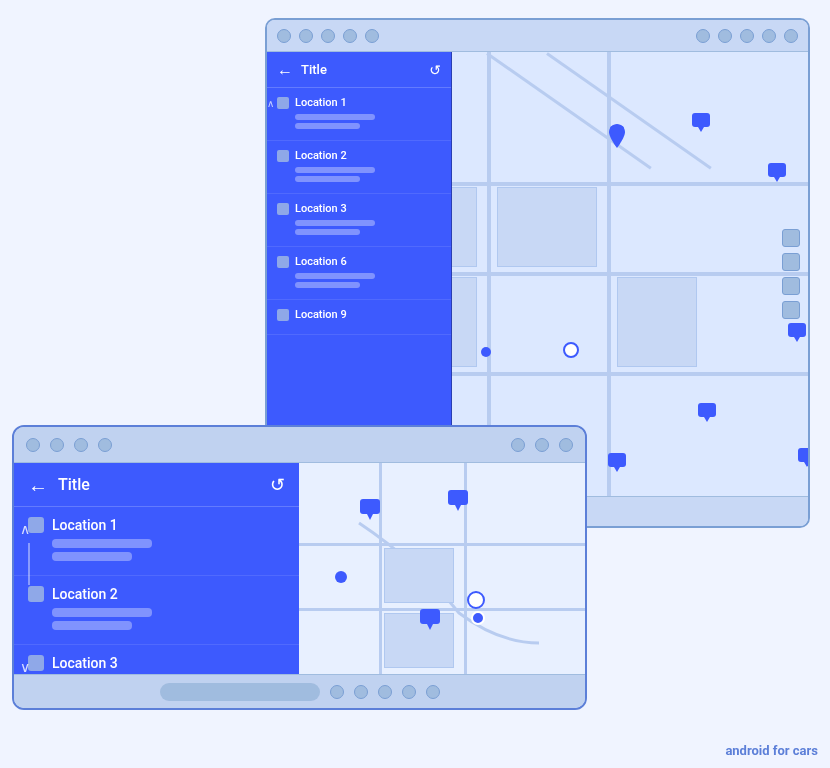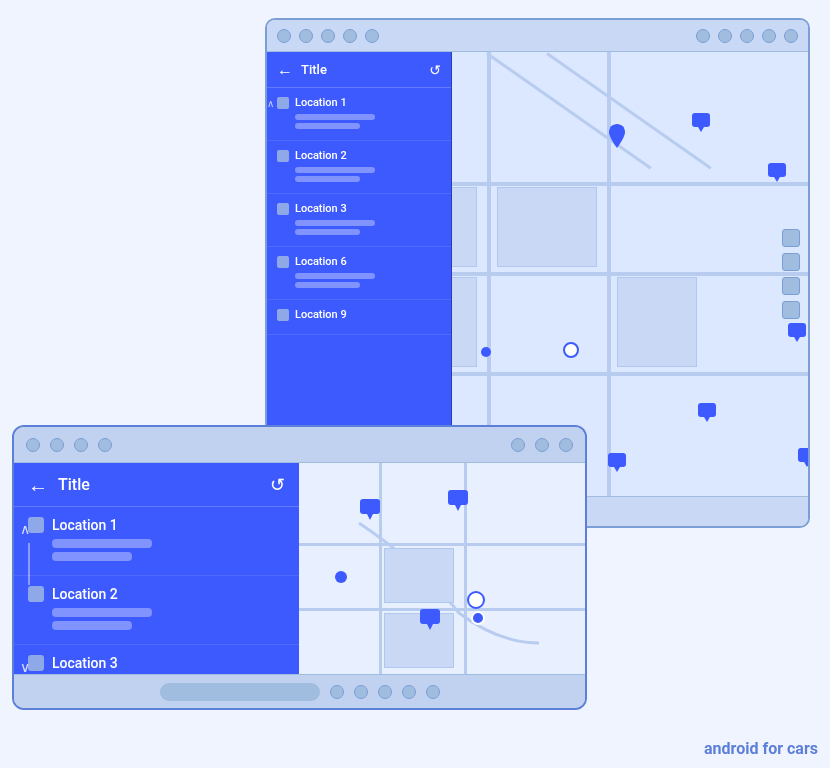--- a/index.html
+++ b/index.html
@@ -298,21 +298,21 @@
       border-radius: 3px;
       background: #a0bcdf;
       border: 1.5px solid #7a9fd4;
     }
 
     
     .watermark {
       position: absolute;
       bottom: 10px;
       right: 12px;
-      font-size: 16px;
+      font-size: 13px;
       color: #5c7fd8;
       font-weight: 400;
     }
 
     .watermark span {
       font-weight: 700;
     }
 
     
     .map-block {

